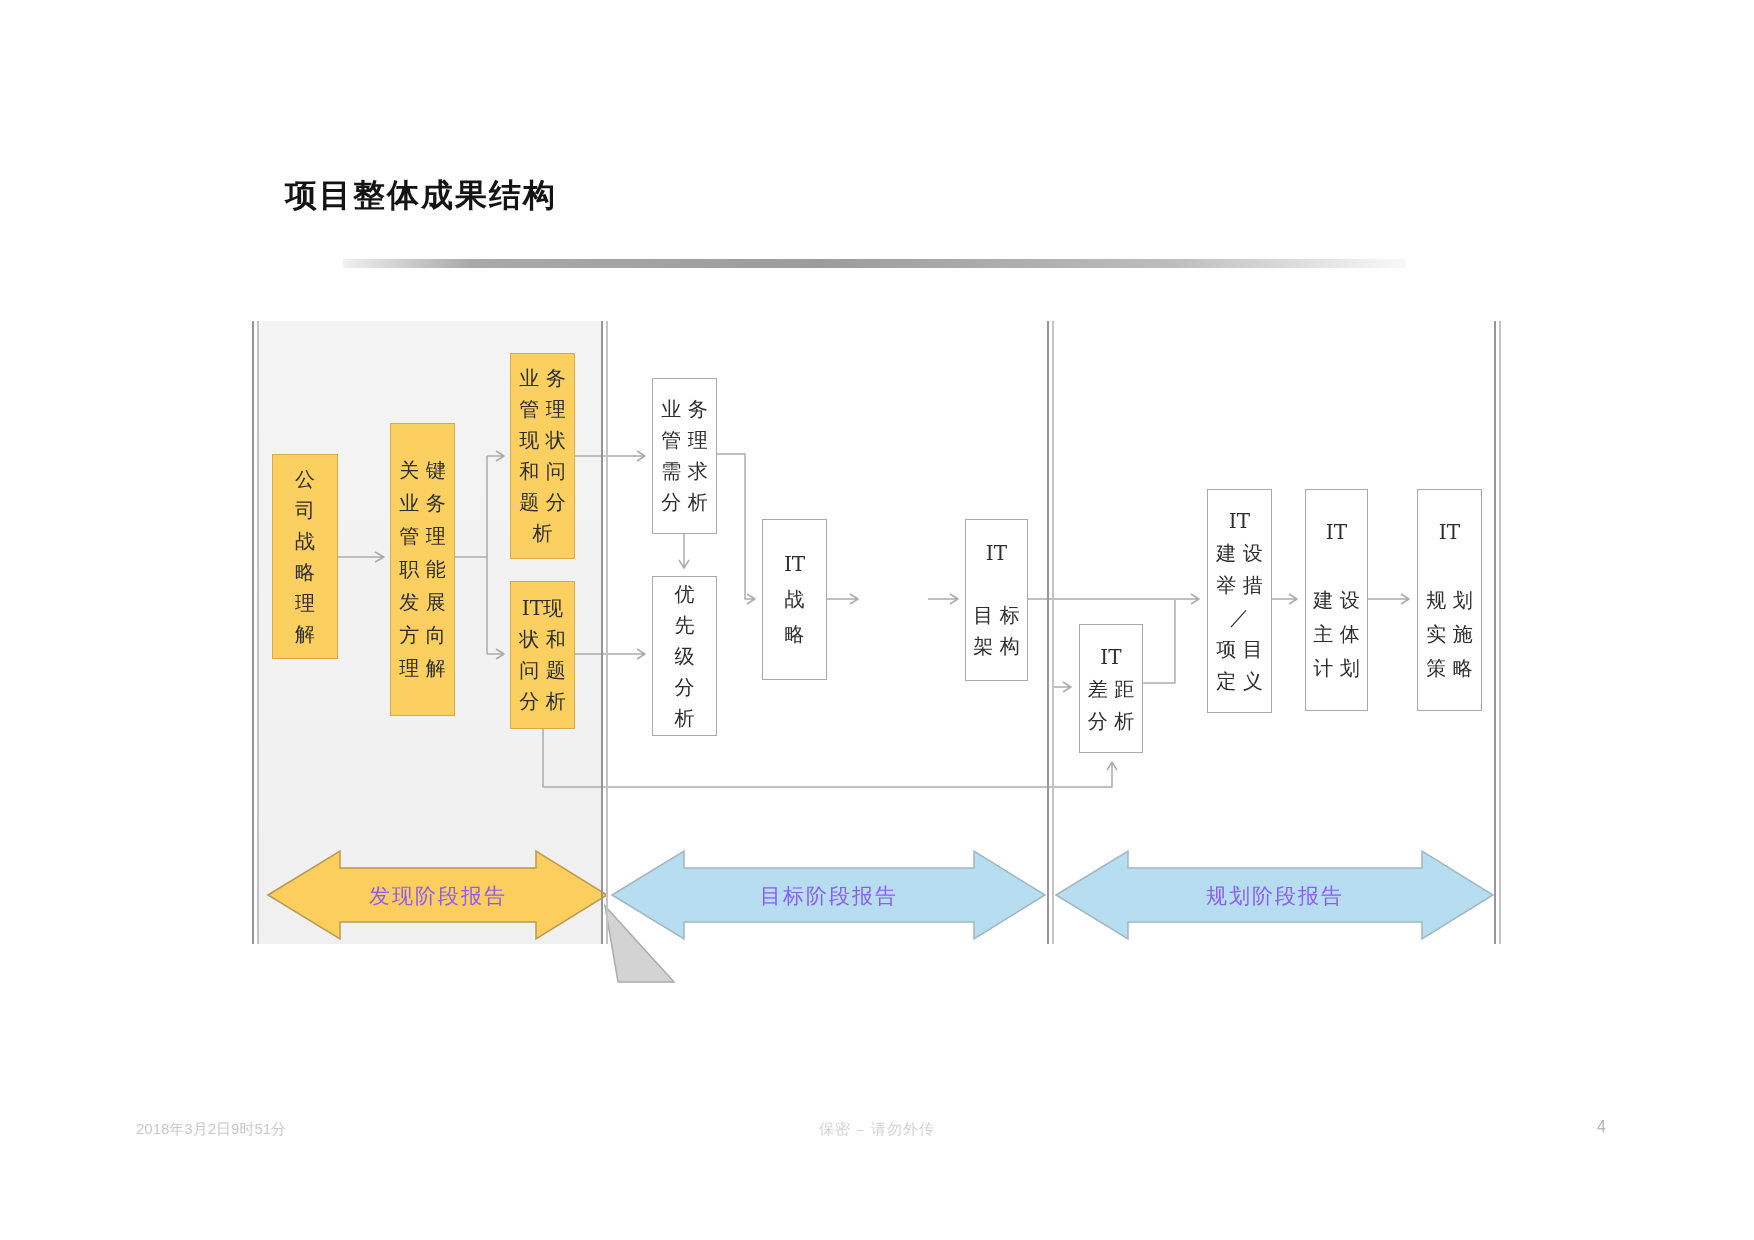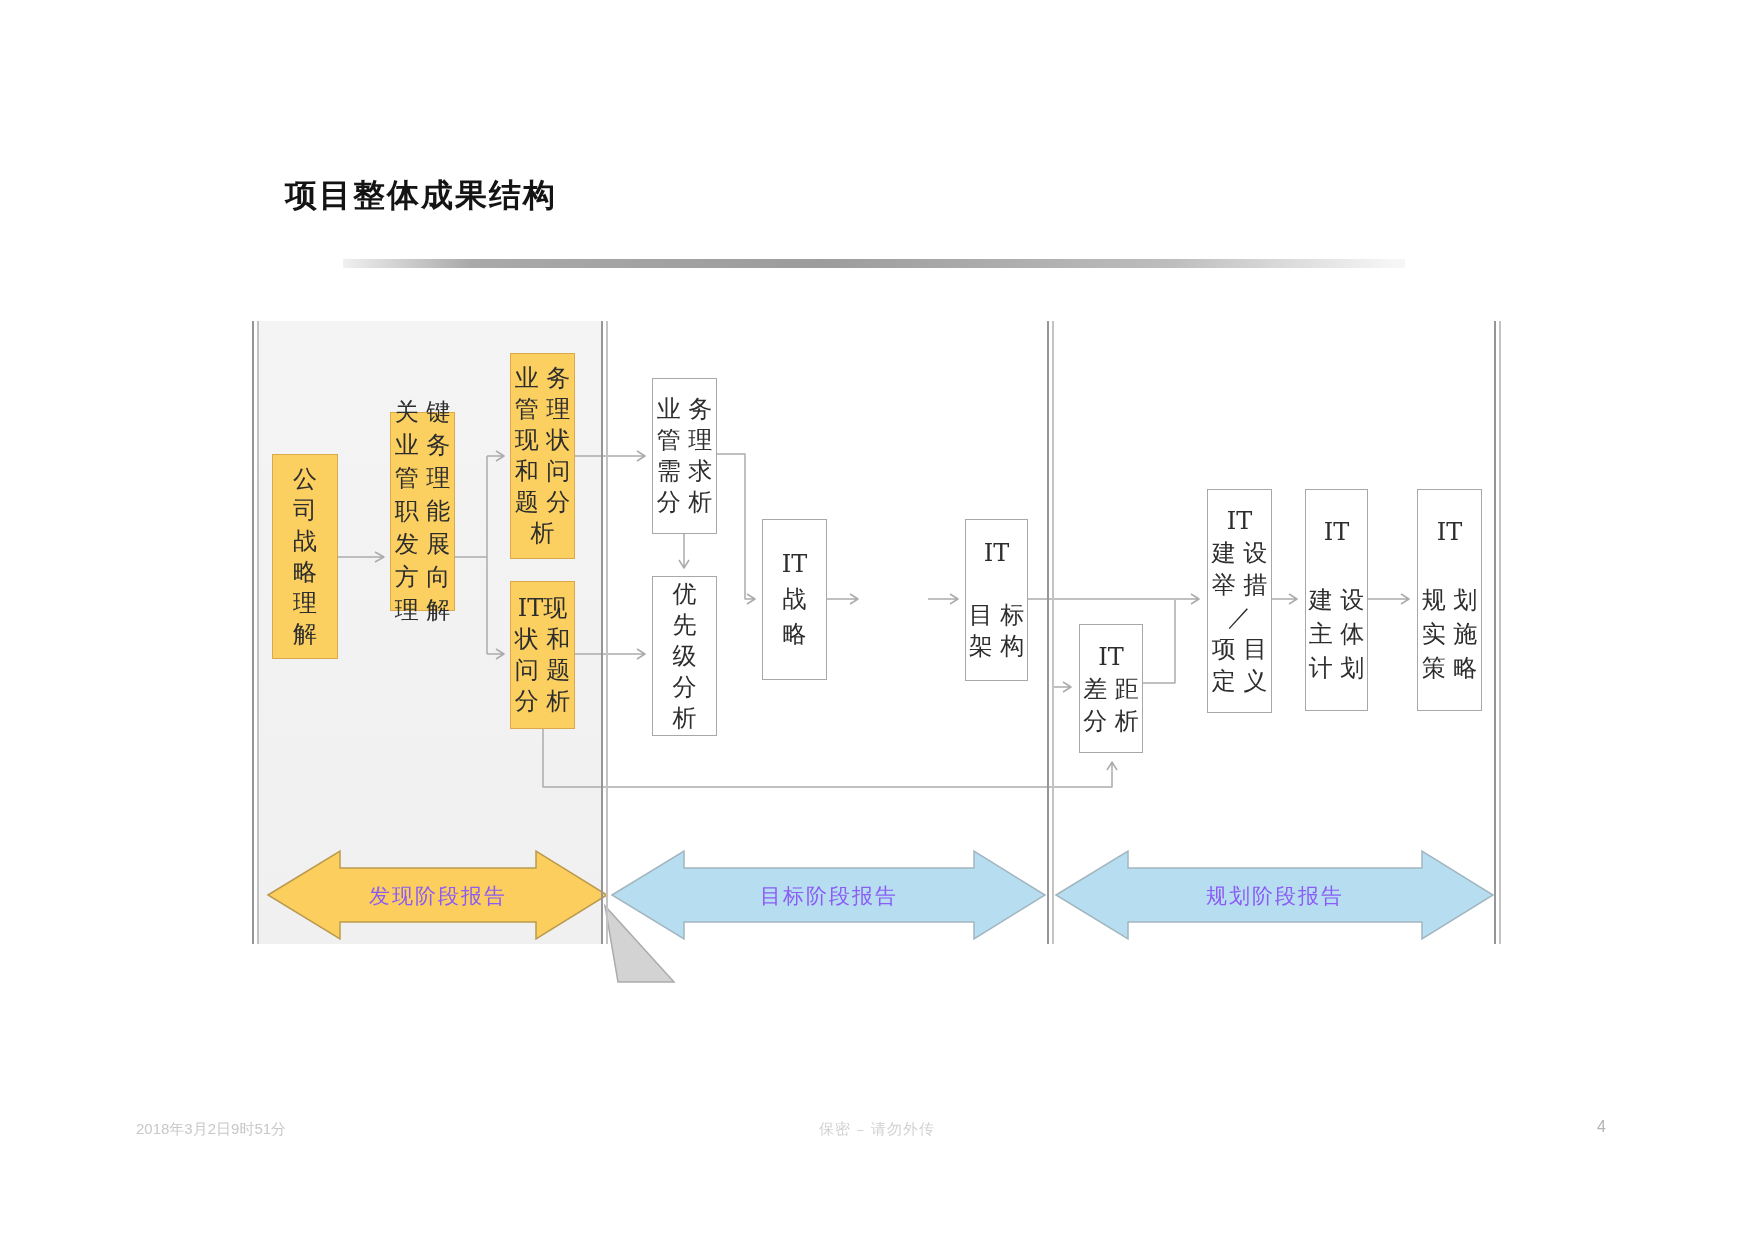--- a/index.html
+++ b/index.html
@@ -31,26 +31,26 @@
   
   #overlay{position:absolute;left:0;top:0;z-index:1;}
   .conn{stroke:#acacac;stroke-width:1.5;fill:none;stroke-linejoin:round;stroke-linecap:butt;}
   .phase-poly{stroke-width:1.5;}
   .phase-orange{stroke:#bb9a4e;}
   .phase-blue{stroke:#a2b6c0;}
   .callout-tail{stroke:#acacac;stroke-width:1.5;}
   
   .box{
     position:absolute;box-sizing:border-box;display:flex;align-items:center;justify-content:center;
-    text-align:center;white-space:pre-line;font-size:24px;line-height:31px;color:#2d2d2d;z-index:3;
+    text-align:center;white-space:pre-line;font-size:20px;line-height:31px;color:#2d2d2d;z-index:3;
   }
   .yellow{background:#fbd061;border:1px solid #d9a94b;}
   .white{background:#ffffff;border:1px solid #a8a8a8;}
   .b-company{left:272px;top:438px;width:66px;height:205px}
-  .b-key{left:390px;top:396px;width:65px;height:199px;line-height:33px}
+  .b-key{left:390px;top:407px;width:65px;height:293px;line-height:33px}
   .b-bizstat{left:510px;top:337px;width:65px;height:206px}
   .b-itstat{left:510px;top:565px;width:65px;height:148px}
   .b-bizneeds{left:652px;top:362px;width:65px;height:156px}
   .b-priority{left:652px;top:560px;width:65px;height:160px}
   .b-itstrat{left:762px;top:503px;width:65px;height:161px;line-height:35px}
   .b-itprin{left:865px;top:502px;width:63px;height:163px}
   .b-ittarget{left:965px;top:503px;width:63px;height:162px}
   .b-itgap{left:1079px;top:608px;width:64px;height:129px;line-height:32px}
   .b-itinit{left:1207px;top:473px;width:65px;height:224px;line-height:32px}
   .b-itplan{left:1305px;top:473px;width:63px;height:222px;line-height:34px}

